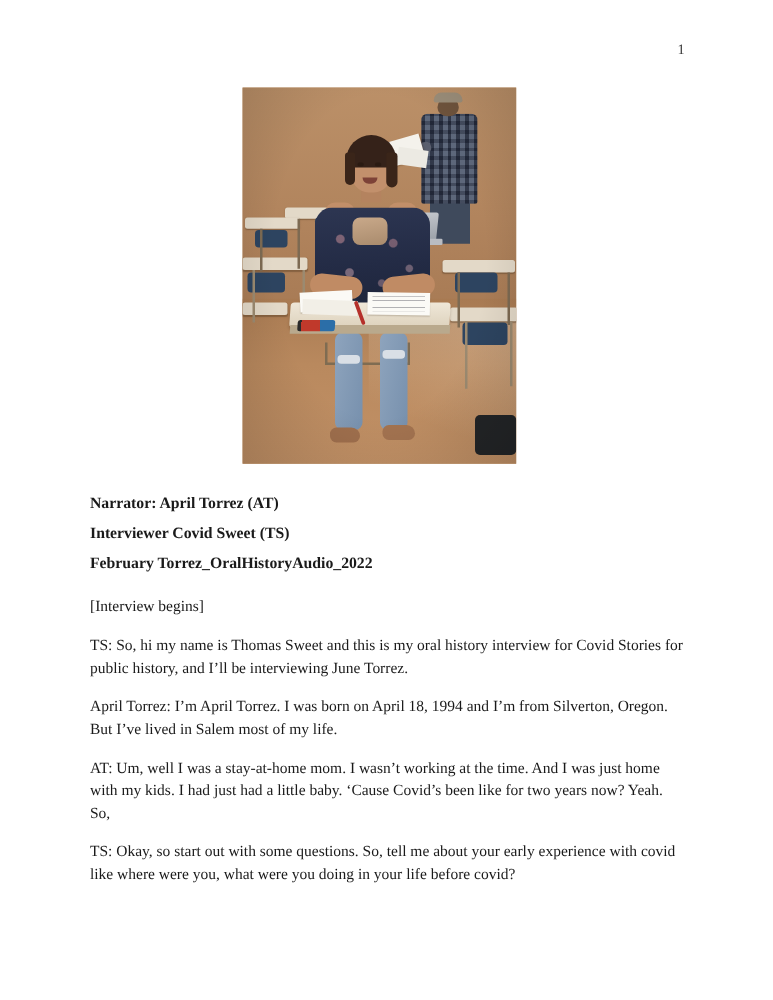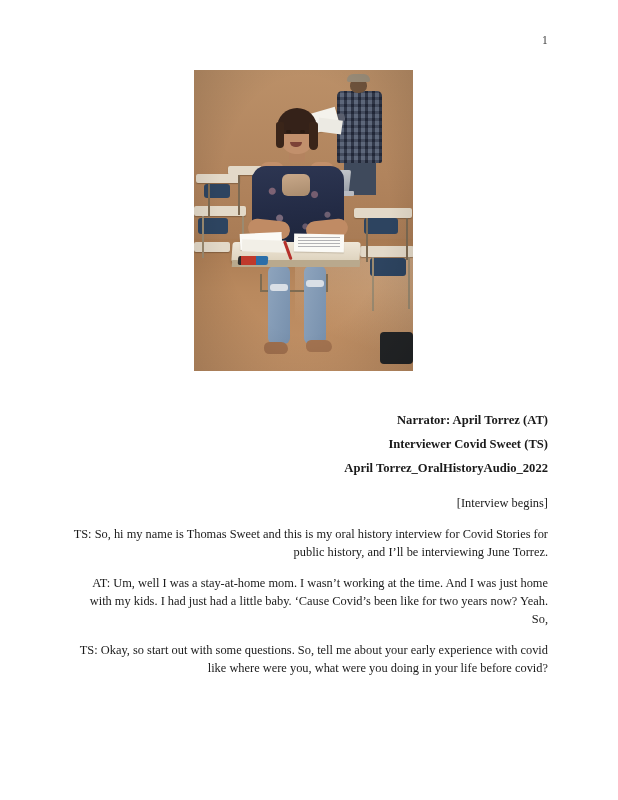--- a/index.html
+++ b/index.html
@@ -415,23 +415,22 @@
     inset: 0;
     background: radial-gradient(ellipse at 50% 45%, rgba(0,0,0,0) 55%, rgba(0,0,0,0.16) 100%);
     z-index: 20;
     pointer-events: none;
   }
 
   
   .text-block {
     position: absolute;
     left: 72px;
-    top: 408px;
+    top: 390px;
     width: 476px;
-    text-align: right;
   }
   .meta-line {
     font-weight: bold;
     font-size: 12.6px;
     line-height: 24px;
     margin: 0;
   }
   .note {
     font-style: italic;
     font-size: 12.4px;
@@ -526,22 +525,23 @@
       <div class="pencil-case"></div>
       <div class="chair-back bg-chair-7"></div>
 
       <div class="photo-vignette"></div>
     </div>
   </div>
 
   <div class="text-block">
     <p class="meta-line">Narrator: April Torrez (AT)</p>
     <p class="meta-line">Interviewer Covid Sweet (TS)</p>
-    <p class="meta-line">April Torrez_OralHistoryAudio_2022</p>
+    <p class="meta-line">February Torrez_OralHistoryAudio_2022</p>
 
 
     <p class="para first">[Interview begins]</p>
     <p class="para">TS: So, hi my name is Thomas Sweet and this is my oral history interview for Covid Stories for public history, and I’ll be interviewing June Torrez.</p>
+    <p class="para">April Torrez: I’m April Torrez.  I was born on April 18, 1994 and I’m from Silverton, Oregon. But I’ve lived in Salem most of my life.</p>
     <p class="para">AT: Um, well I was a stay-at-home mom. I wasn’t working at the time. And I was just home with my kids. I had just had a little baby. ‘Cause Covid’s been like for two years now? Yeah. So,</p>
     <p class="para">TS: Okay, so start out with some questions. So, tell me about your early experience with covid like where were you, what were you doing in your life before covid?</p>
   </div>
 
 </div>
 
 </body></html>

